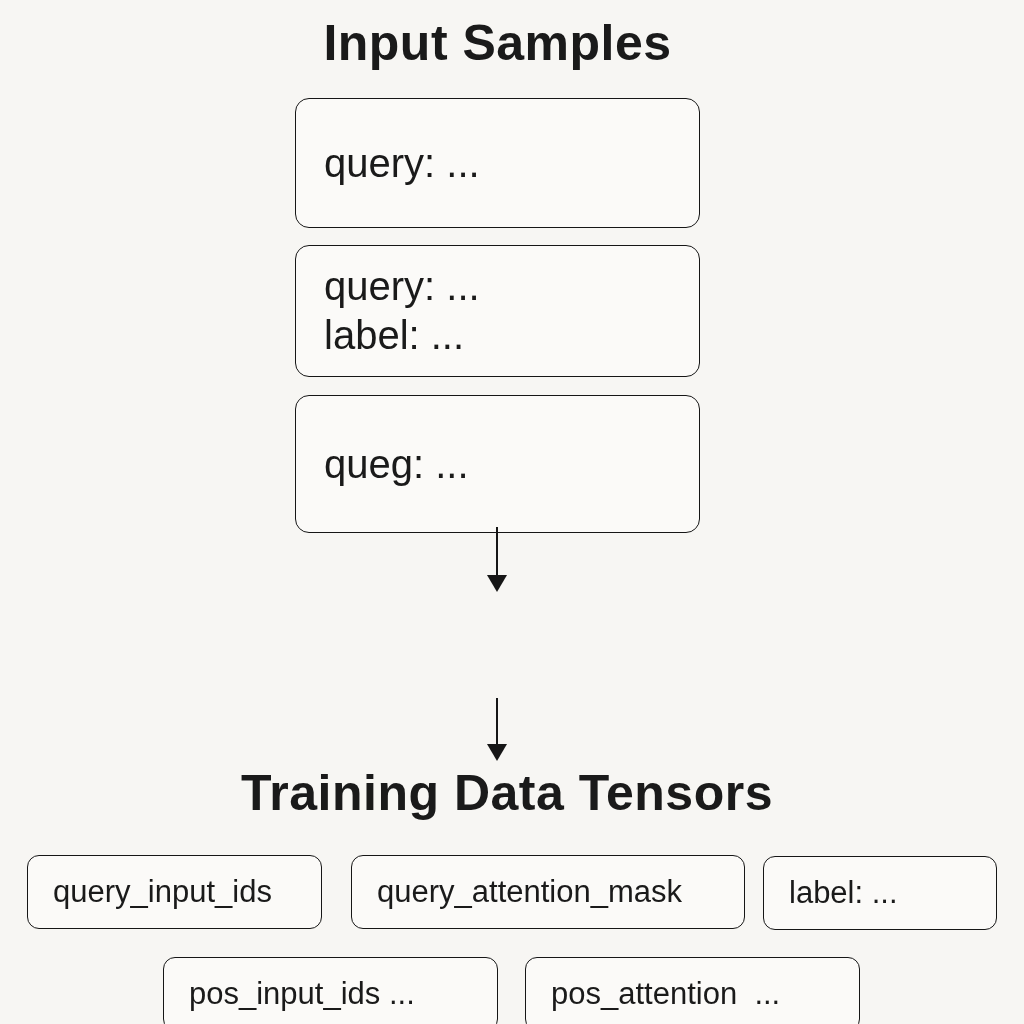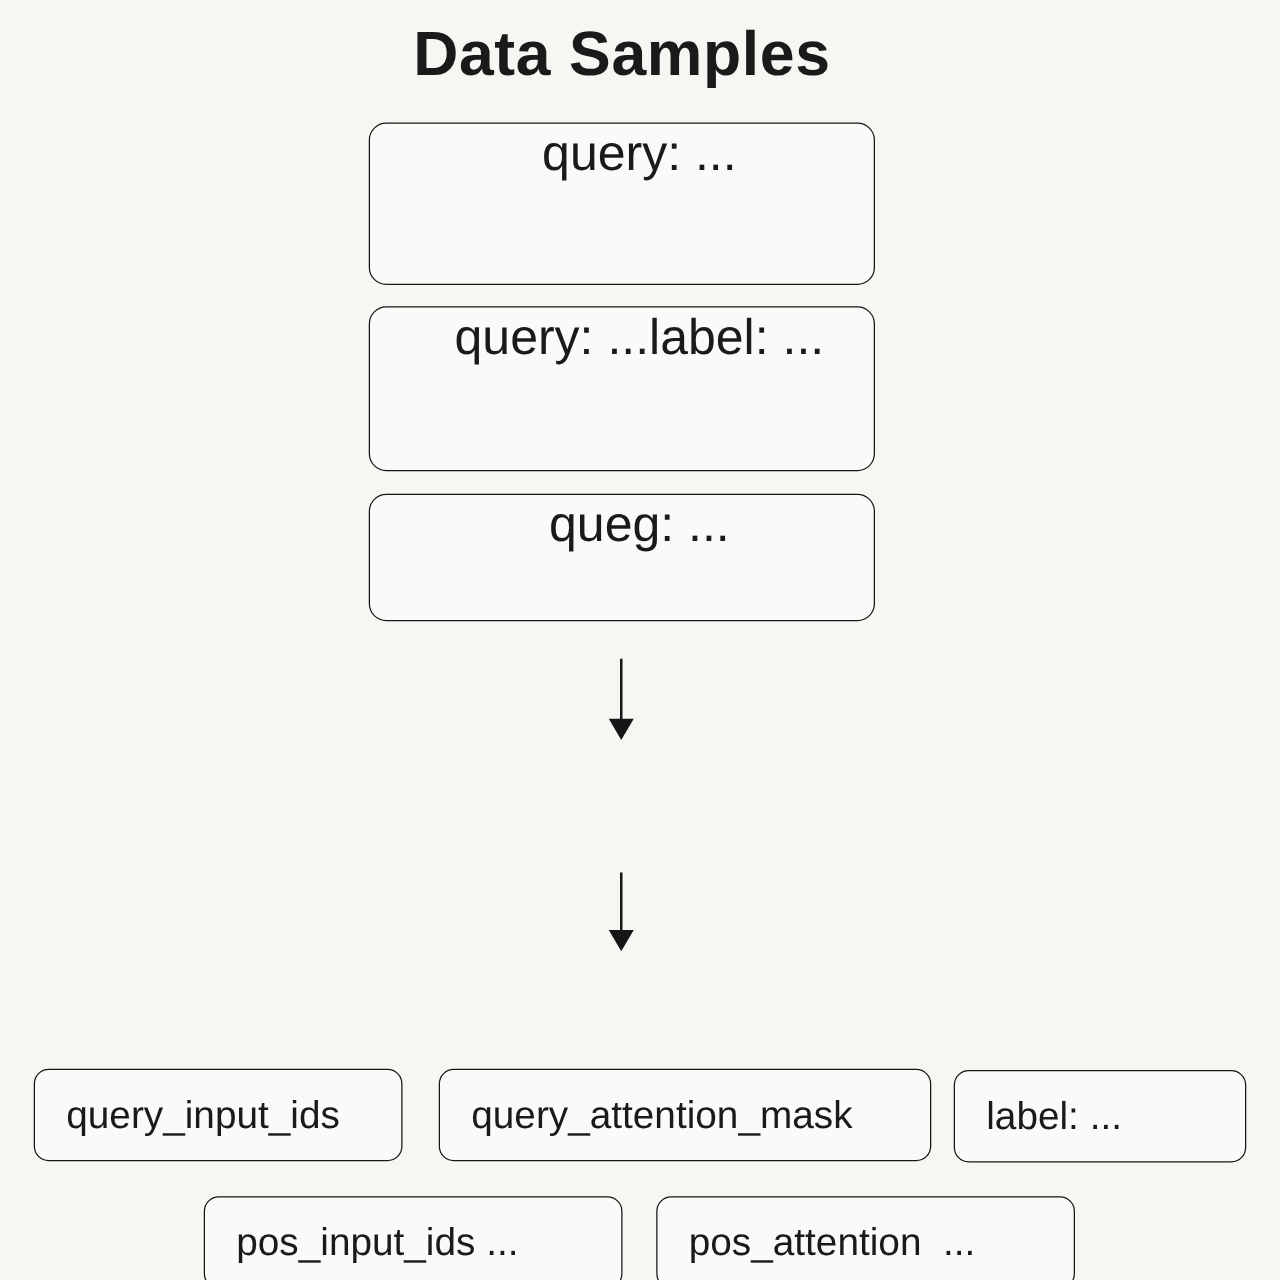--- a/index.html
+++ b/index.html
@@ -31,29 +31,29 @@
   #title-training-tensors { top: 764px; left: 0; width: 1014px; }
 
   .sample-box {
     position: absolute;
     left: 295px;
     width: 405px;
     background: var(--box-fill);
     border: 1.5px solid var(--border-color);
     border-radius: 14px;
     display: flex;
-    flex-direction: row;
+    flex-direction: column;
     justify-content: center;
     padding-left: 28px;
     font-size: 40px;
     line-height: 49px;
   }
   #sample-box-1 { top: 98px;  height: 130px; }
   #sample-box-2 { top: 245px; height: 132px; }
-  #sample-box-3 { top: 395px; height: 102px; }
+  #sample-box-3 { top: 395px; height: 138px; }
   .sample-line { white-space: pre; }
 
   .arrow { position: absolute; width: 20px; }
   .arrow .shaft {
     position: absolute;
     left: 9px;
     top: 0;
     width: 2px;
     background: var(--border-color);
   }
@@ -105,21 +105,21 @@
   #tensor-box-2 { left: 351px; top: 855px; width: 394px; height: 74px; }
   #tensor-box-3 { left: 763px; top: 856px; width: 234px; height: 74px; }
   #tensor-box-4 { left: 163px; top: 957px; width: 335px; height: 74px; }
   #tensor-box-5 { left: 525px; top: 957px; width: 335px; height: 74px; }
 </style>
 </head>
 <body>
 
 <div id="canvas">
 
-  <div class="heading" id="title-input-samples">Data Samples</div>
+  <div class="heading" id="title-input-samples">Input Samples</div>
 
   <div class="sample-box" id="sample-box-1">
     <div class="sample-line">query: ...</div>
   </div>
 
   <div class="sample-box" id="sample-box-2">
     <div class="sample-line">query: ...</div>
     <div class="sample-line">label: ...</div>
   </div>
 
@@ -131,20 +131,21 @@
     <div class="shaft"></div>
     <div class="head"></div>
   </div>
 
 
   <div class="arrow" id="arrow-2">
     <div class="shaft"></div>
     <div class="head"></div>
   </div>
 
+  <div class="heading" id="title-training-tensors">Training Data Tensors</div>
 
   <div class="tensor-box" id="tensor-box-2">
     <span>query_attention_mask</span>
   </div>
   <div class="tensor-box" id="tensor-box-1">
     <span>query_input_ids</span>
   </div>
   <div class="tensor-box" id="tensor-box-3">
     <span>label: ...</span>
   </div>

